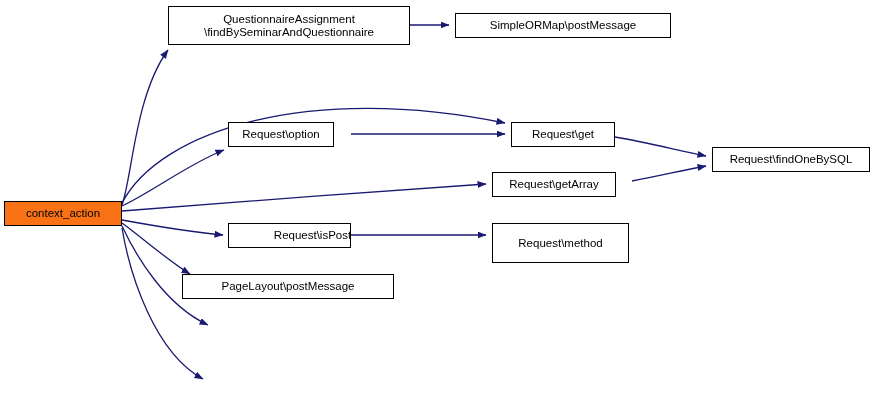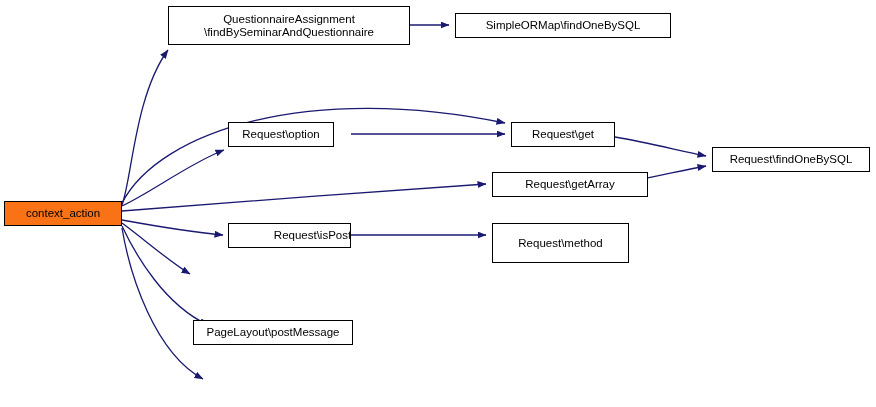--- a/index.html
+++ b/index.html
@@ -82,31 +82,31 @@
 
       <path d="M 351,235 L 486,235"></path>
     </g>
   </svg>
 
   <div class="node-box current" style="left:4px; top:201px; width:118px; height:25px;">context_action</div>
 
   <div class="node-box" style="left:168px; top:6px; width:242px; height:39px;">QuestionnaireAssignment
 \findBySeminarAndQuestionnaire</div>
 
-  <div class="node-box" style="left:455px; top:13px; width:216px; height:25px;">SimpleORMap\findOneBySQL</div>
+  <div class="node-box" style="left:455px; top:13px; width:216px; height:25px;">SimpleORMap\postMessage</div>
 
   <div class="node-box" style="left:228px; top:122px; width:106px; height:25px;">Request\option</div>
 
   <div class="node-box" style="left:511px; top:122px; width:104px; height:25px;">Request\get</div>
 
   <div class="node-box" style="left:712px; top:147px; width:158px; height:25px;">Request\findOneBySQL</div>
 
-  <div class="node-box" style="left:492px; top:172px; width:156px; height:25px;">Request\getArray</div>
+  <div class="node-box" style="left:492px; top:172px; width:124px; height:25px;">Request\getArray</div>
 
   <div class="node-box" style="left:228px; top:223px; width:123px; height:25px;padding-left:46px;">Request\isPost</div>
 
   <div class="node-box" style="left:492px; top:223px; width:137px; height:40px;">Request\method</div>
 
-  <div class="node-box" style="left:193px; top:274px; width:160px; height:25px;margin-top:46px;">PageLayout\postMessage</div>
+  <div class="node-box" style="left:182px; top:274px; width:212px; height:25px;">PageLayout\postMessage</div>
 
 
 
 </div>
 
 </body></html>

